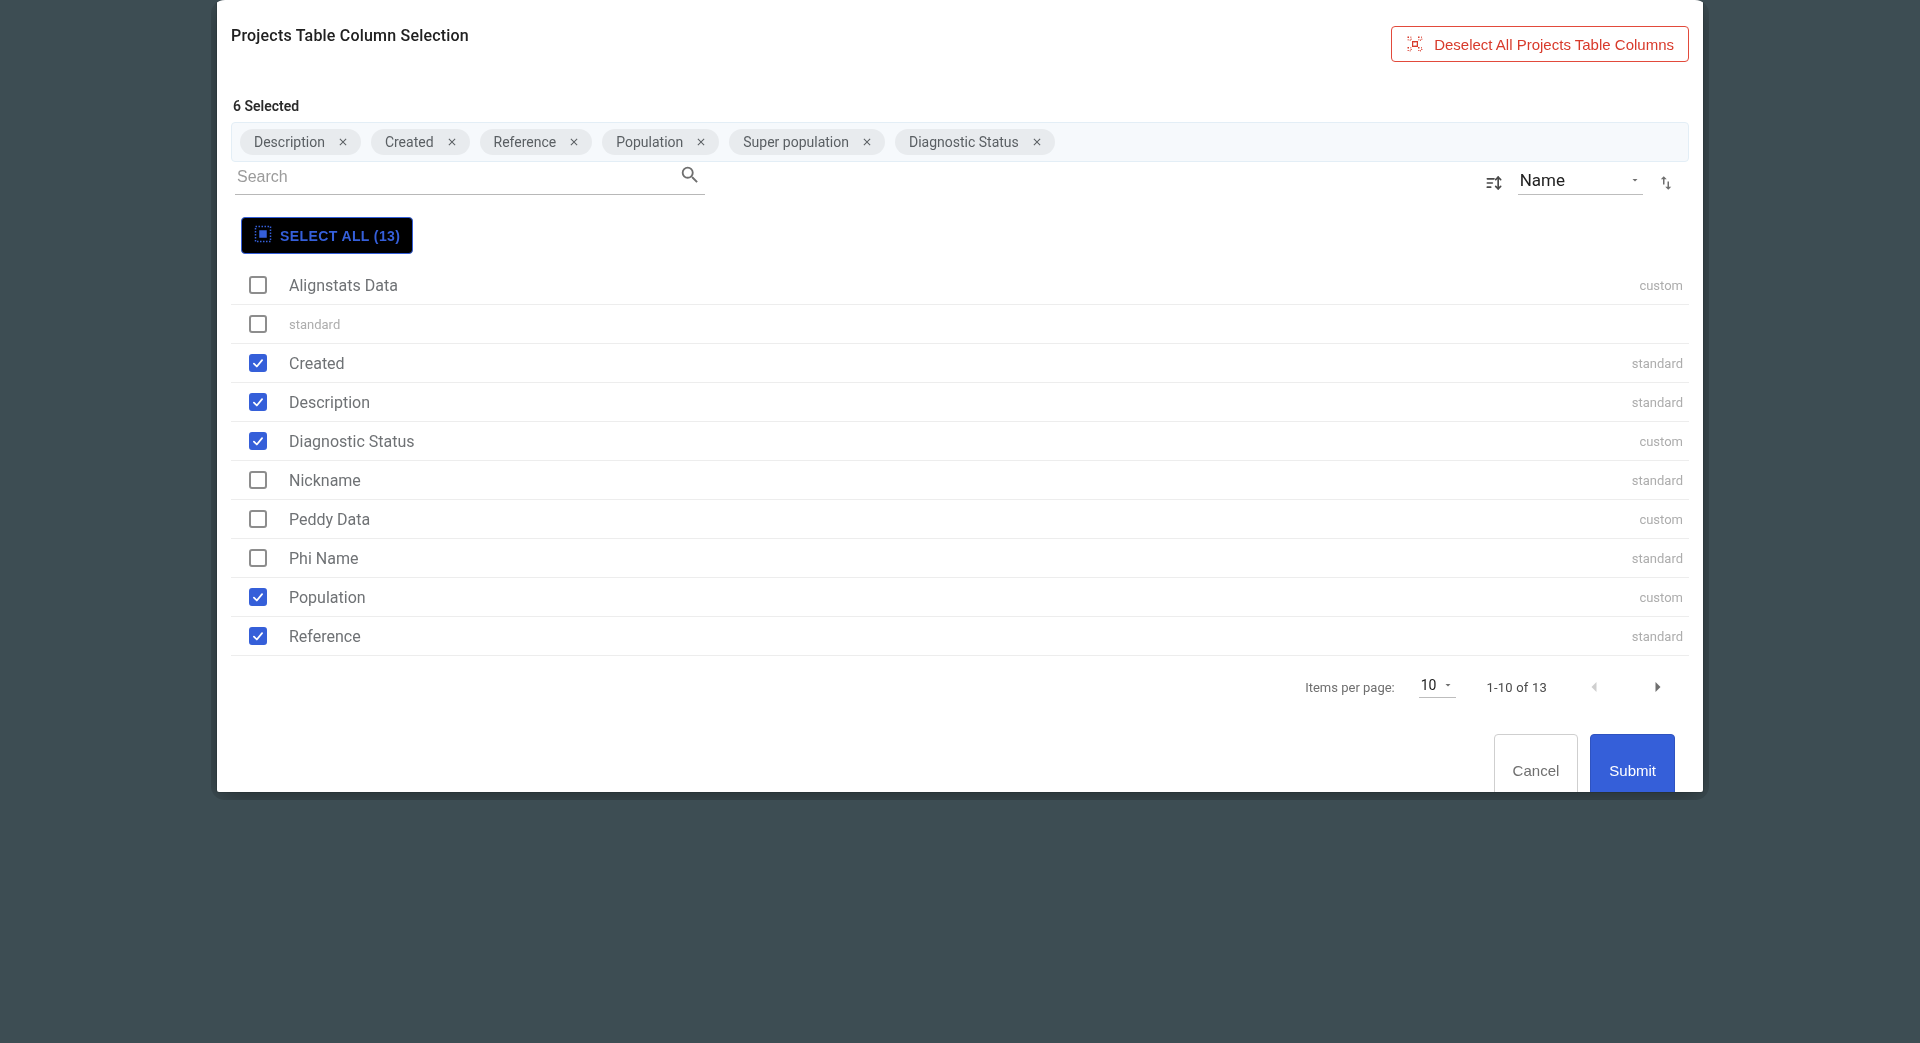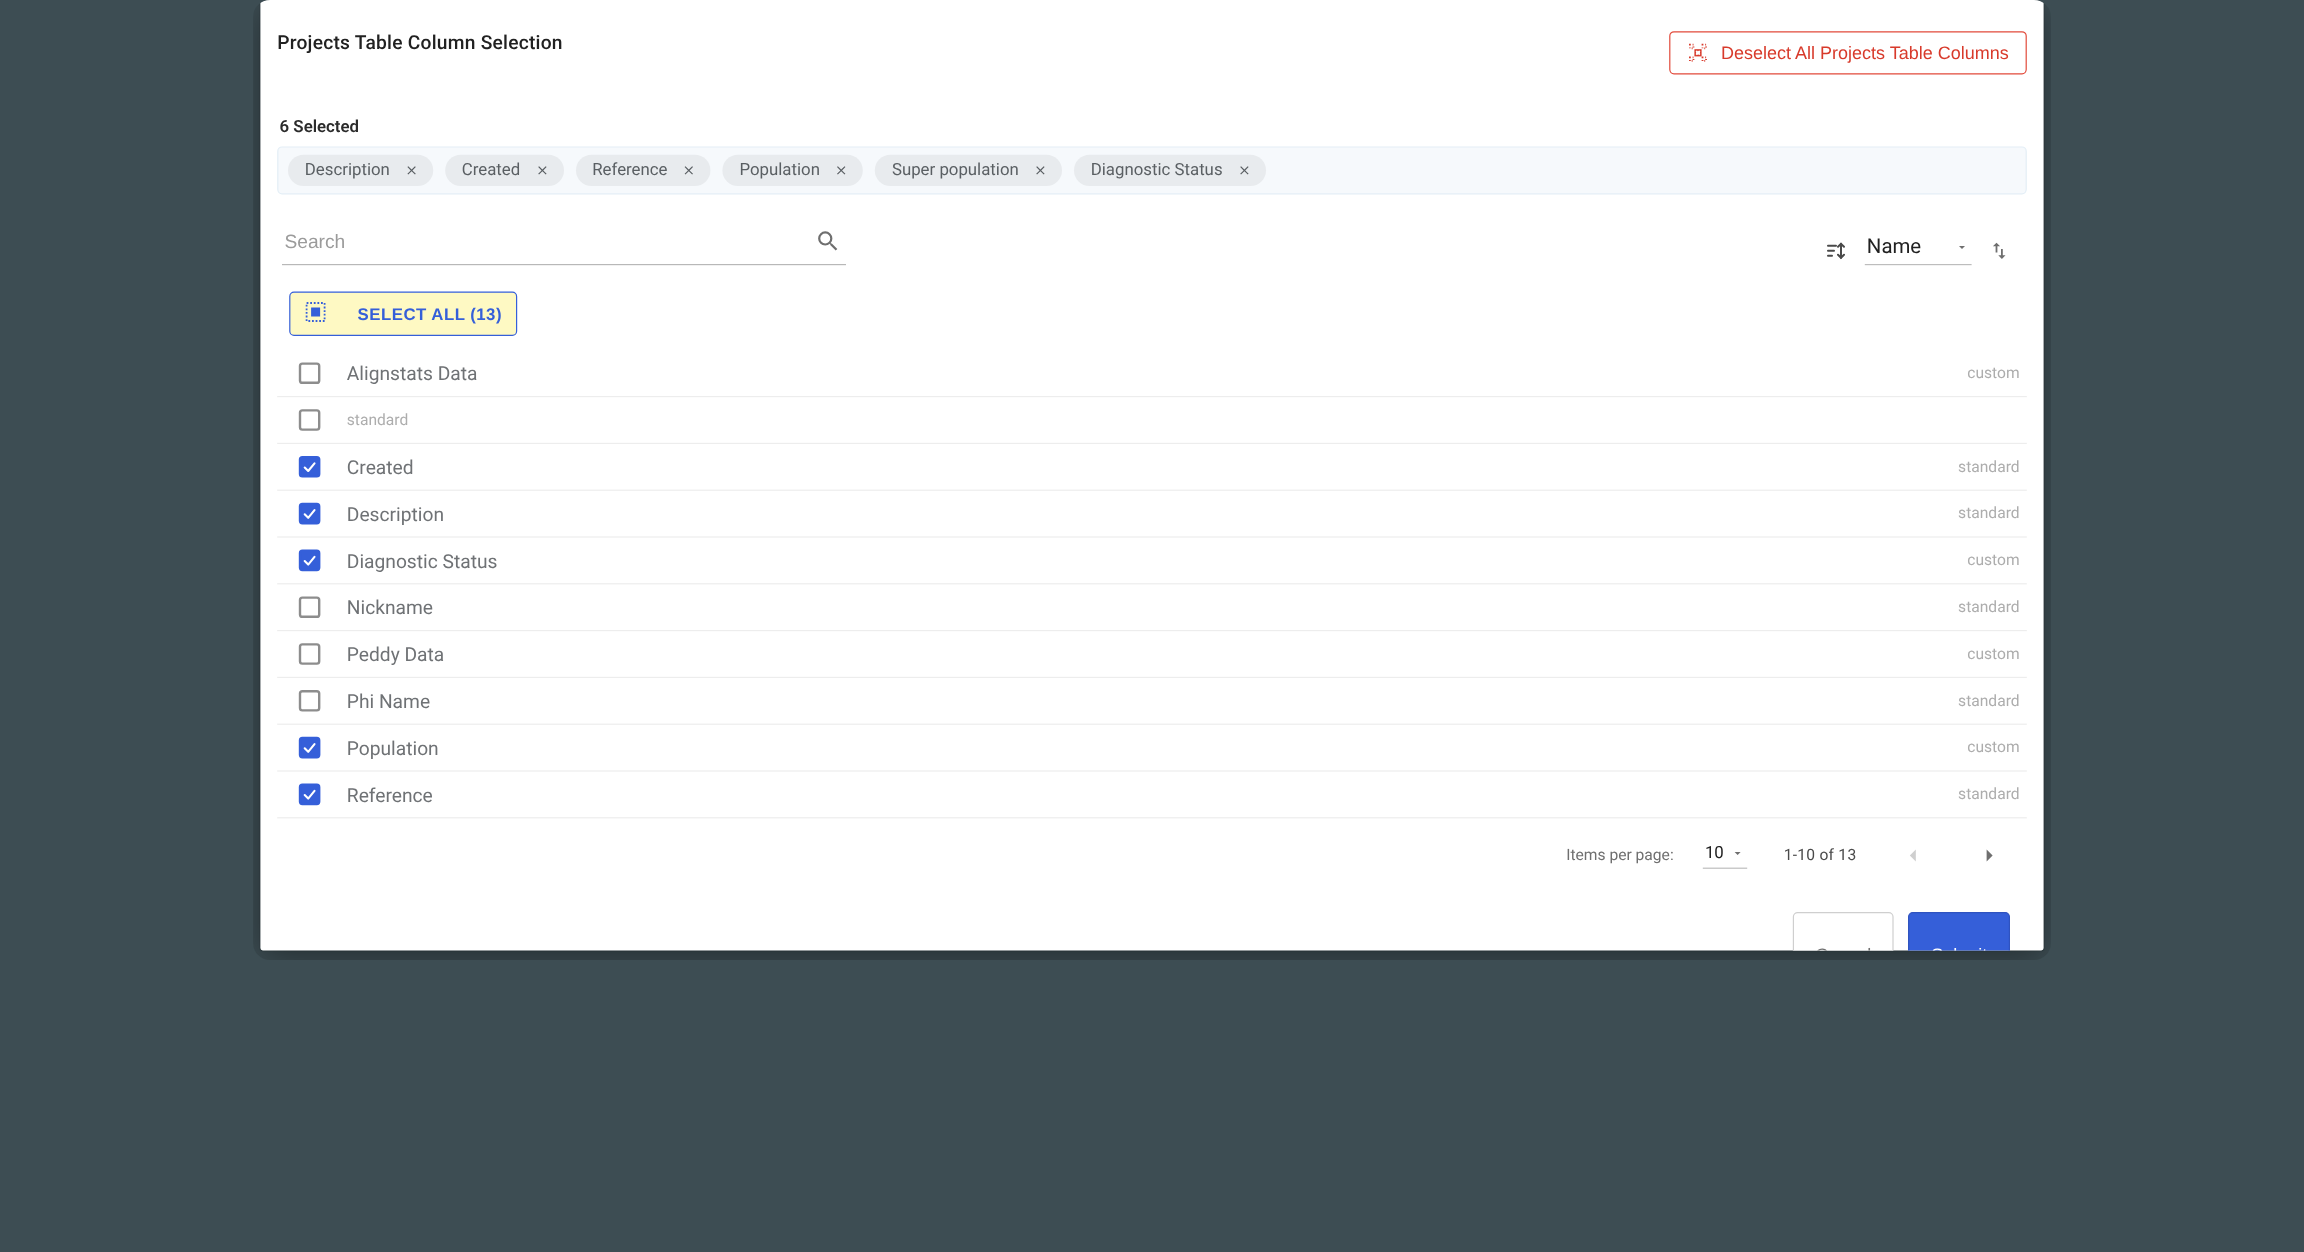--- a/index.html
+++ b/index.html
@@ -89,21 +89,20 @@
   .chip .x {
     width: 16px; height: 16px;
     display:flex;align-items:center;justify-content:center;
     color:#5a5f63;
     cursor:pointer;
   }
   .row2 {
     display:flex;
     justify-content: space-between;
     align-items: flex-end;
-    margin-top: 26px;
     padding: 0 14px 0 4px;
   }
   .search {
     position: relative;
     width: 470px;
   }
   .search input {
     width: 100%;
     border: none;
     border-bottom: 1px solid #b8b8b8;
@@ -118,37 +117,37 @@
     position: absolute;
     right: 4px; top: 2px;
     color: #6f6f6f;
   }
   .sortgrp {
     display:flex; align-items:center; gap: 14px;
     color:#4a4a4a;
   }
   .sortgrp svg { display:block; }
   .sortselect {
-    display:flex; align-items:center; gap: 28px;
+    display:flex; align-items:center; gap: 64px;
     border-bottom: 1px solid #bdbdbd;
     padding: 0 2px 4px 2px;
     cursor: pointer;
     font-size: 17px;
     color: #212121;
   }
   .sortselect .tri { color:#6f6f6f; }
   .swap { color:#6f6f6f; cursor:pointer; }
 
   .selall {
     margin: 22px 0 0 10px;
   }
   .selall button {
-    display:flex; align-items:center; gap:26px;
+    display:flex; align-items:center; gap:8px;
     border: 1px solid #355fd9;
-    background:#fef9c3;
+    background:#000000;
     color:#355fd9;
     font-size: 14px;
     font-weight: 600;
     letter-spacing: .4px;
     padding: 7px 12px;
     border-radius: 4px;
     cursor:pointer;
   }
   .list {
     margin-top: 12px;

